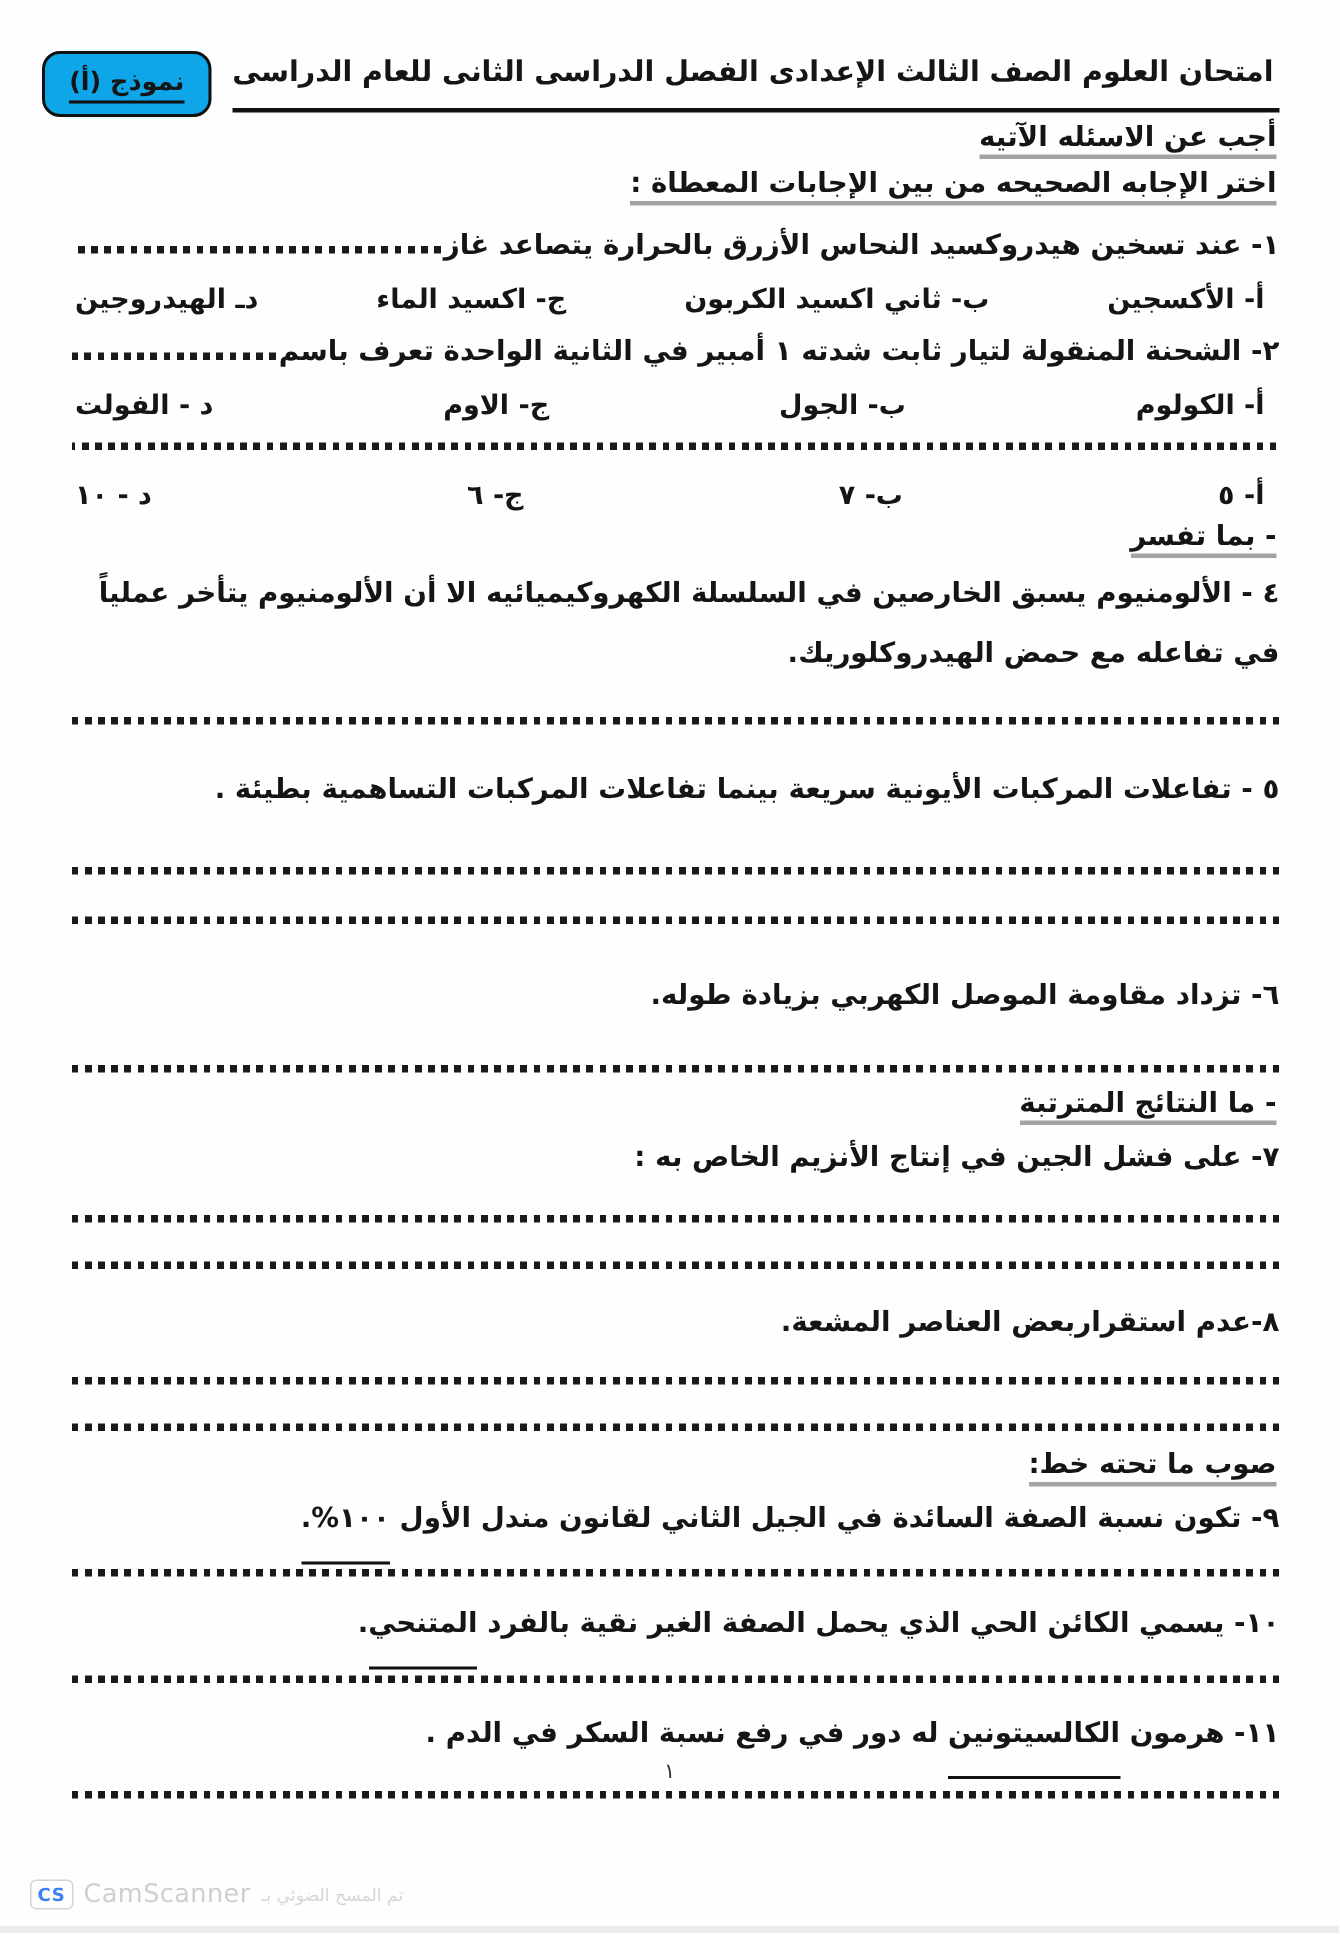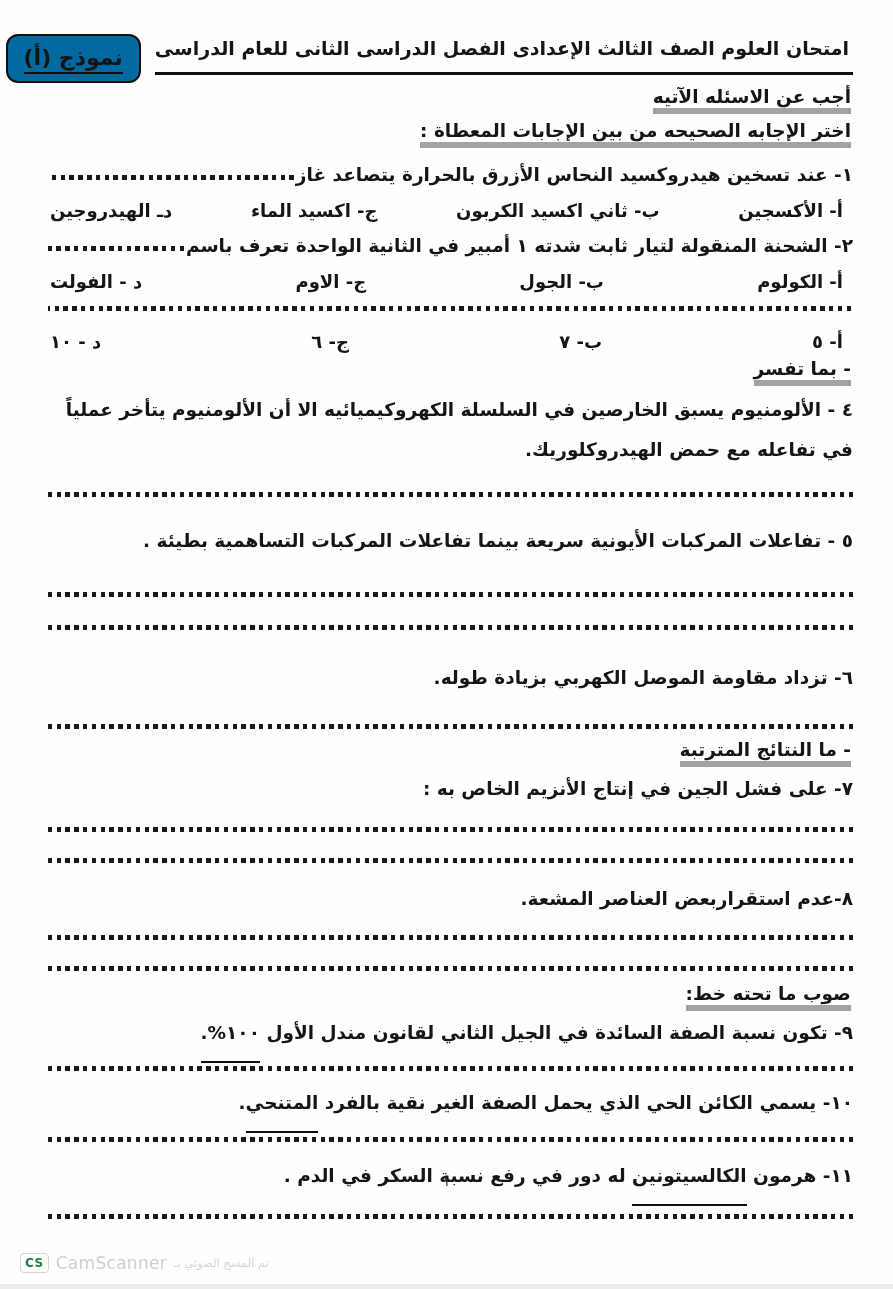--- a/index.html
+++ b/index.html
@@ -17,25 +17,25 @@
   }
   .page::after{content:"";position:absolute;left:0;right:0;bottom:0;height:5px;background:#ececec;}
   
   .header{display:flex;align-items:flex-start;gap:14px;}
   .title{
     flex:1;font-size:19px;line-height:1.5;text-align:right;white-space:nowrap;
     border-bottom:3.5px solid #111;padding-bottom:9px;padding-right:4px;
   }
   .badge{
     border:2.5px solid #111;border-radius:12px;
-    padding:9px 16px 11px;font-size:22px;background:#0369a1;flex:0 0 auto;
+    padding:9px 16px 11px;font-size:17px;background:#0ea5e9;flex:0 0 auto;
   }
   .badge-label{border-bottom:2.2px solid #111;padding-bottom:2px;}
   .subtitle{font-size:18.5px;margin:3px 2px 0 0;}
-  .subtitle-label,.heading-label{border-bottom:6px solid #a3a3a3;display:inline-block;padding-bottom:1px;}
+  .subtitle-label,.heading-label{border-bottom:3px solid #a3a3a3;display:inline-block;padding-bottom:1px;}
   .heading{font-size:18.5px;margin:6px 2px 0 0;}
   
   .qline{display:flex;align-items:baseline;font-size:18.5px;white-space:nowrap;}
   .q1{margin-top:16px;} .q2{margin-top:14px;} .q3{margin-top:14px;}
   .dotfill{
     flex:1;height:5px;align-self:flex-end;margin-bottom:5px;margin-right:2px;
     background:repeating-linear-gradient(to left,#1a1a1a 0 4.5px,transparent 4.5px 8.8px);
   }
   .options{display:flex;justify-content:space-between;font-size:18px;padding:15px 10px 0 2px;}
   
@@ -45,21 +45,21 @@
     background:repeating-linear-gradient(to left,#1a1a1a 0 4.5px,transparent 4.5px 8.8px);
   }
   .underlined-term{border-bottom:2.6px solid #111;padding-bottom:18px;}
   
   .page-number{position:absolute;bottom:100px;left:0;right:0;text-align:center;font-size:14px;font-weight:normal;color:#333;}
   .watermark{
     position:absolute;bottom:16px;left:20px;direction:ltr;
     display:flex;align-items:center;gap:7px;color:#cfcfcf;font-weight:normal;
   }
   .cs-badge{
-    border:1.5px solid #d4d4d4;border-radius:4px;color:#15803d;
+    border:1.5px solid #d4d4d4;border-radius:4px;color:#3b82f6;
     font-size:12px;font-weight:bold;padding:2px 4px;letter-spacing:.5px;
   }
   .cs-name{font-size:17px;letter-spacing:.3px;}
   .cs-arabic{font-size:11.5px;direction:rtl;color:#d6d6d6;}
 </style>
 </head>
 <body>
 
 <div class="page">
 

